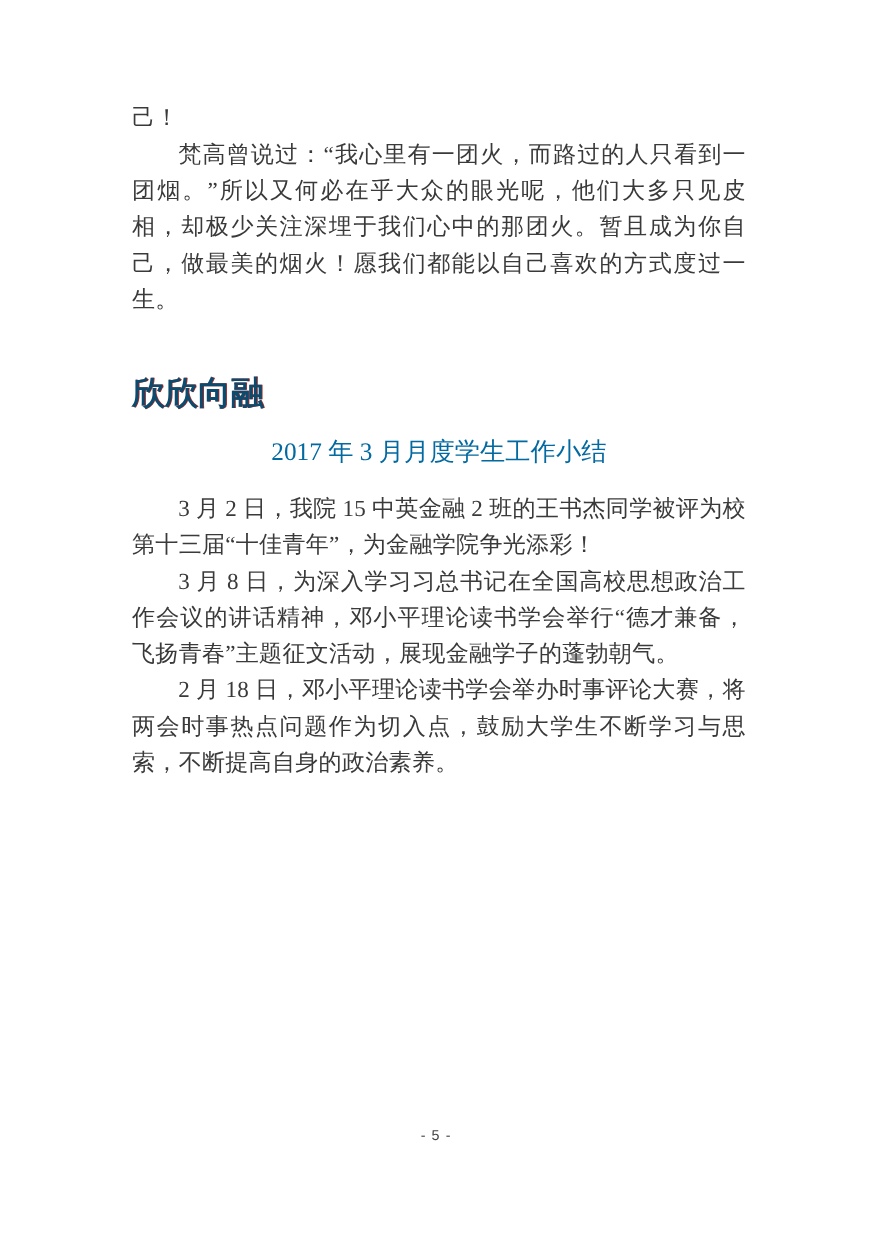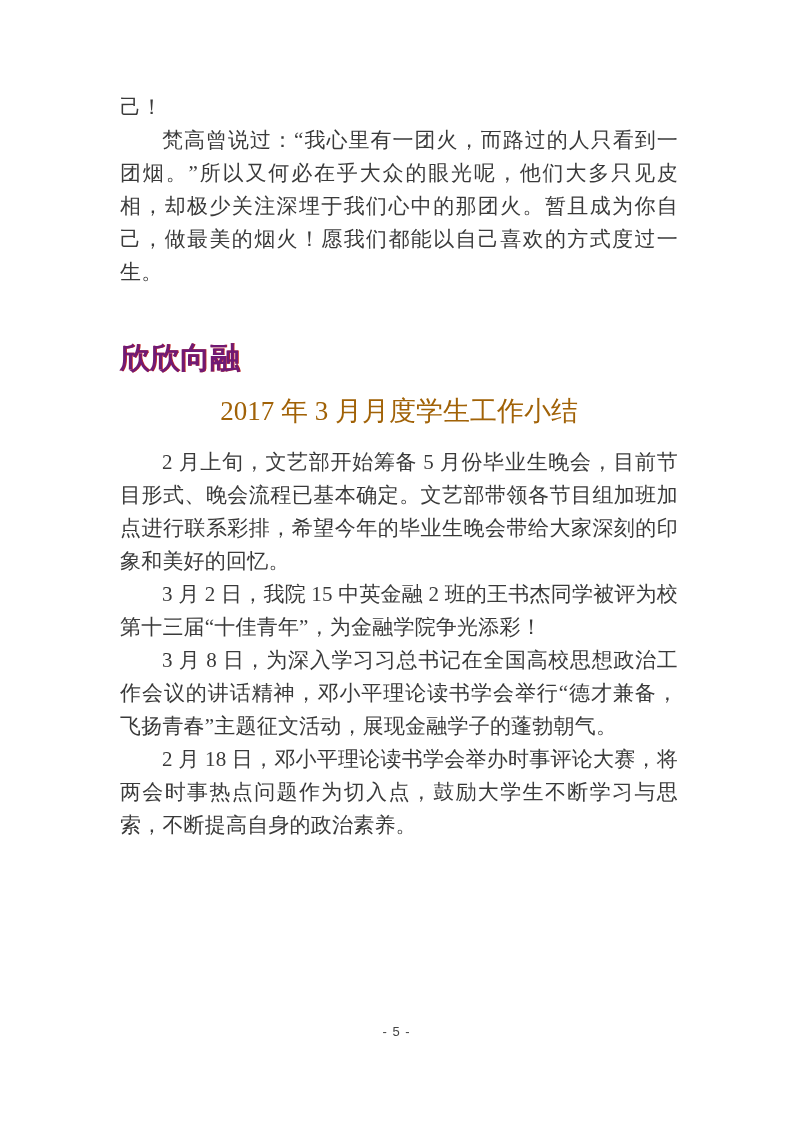--- a/index.html
+++ b/index.html
@@ -27,33 +27,33 @@
     text-align: justify;
     text-justify: inter-ideograph;
     letter-spacing: 0.2px;
   }
   .indent { text-indent: 2em; }
   .logo {
     margin-top: 49px;
     font-size: 30px;
     line-height: 40px;
     font-weight: bold;
-    color: #701a75;
+    color: #0c4a6e;
     letter-spacing: 0px;
     text-shadow: 0.7px 0 0 #c4271d;
     font-family: "Liberation Sans", "DejaVu Sans", sans-serif;
     transform-origin: left center;
   }
   .title {
     margin-top: 16px;
-    font-size: 27px;
+    font-size: 23px;
     line-height: 34px;
     font-weight: 400;
     text-align: center;
-    color: #a16207;
+    color: #0369a1;
     white-space: nowrap;
   }
   .report-body { margin-top: 18px; }
   .page-number {
     position: absolute;
     top: 1023px;
     left: 0;
     width: 100%;
     text-align: center;
     font-size: 13px;
@@ -71,21 +71,20 @@
 
     <p class="body-text">己！</p>
 
     <p class="body-text indent">梵高曾说过：“我心里有一团火，而路过的人只看到一团烟。”所以又何必在乎大众的眼光呢，他们大多只见皮相，却极少关注深埋于我们心中的那团火。暂且成为你自己，做最美的烟火！愿我们都能以自己喜欢的方式度过一生。</p>
 
     <div class="logo">欣欣向融</div>
 
     <h1 class="title">2017 年 3 月月度学生工作小结</h1>
 
     <div class="report-body">
-      <p class="body-text indent">2 月上旬，文艺部开始筹备 5 月份毕业生晚会，目前节目形式、晚会流程已基本确定。文艺部带领各节目组加班加点进行联系彩排，希望今年的毕业生晚会带给大家深刻的印象和美好的回忆。</p>
       <p class="body-text indent">3 月 2 日，我院 15 中英金融 2 班的王书杰同学被评为校第十三届“十佳青年”，为金融学院争光添彩！</p>
       <p class="body-text indent">3 月 8 日，为深入学习习总书记在全国高校思想政治工作会议的讲话精神，邓小平理论读书学会举行“德才兼备，飞扬青春”主题征文活动，展现金融学子的蓬勃朝气。</p>
       <p class="body-text indent">2 月 18 日，邓小平理论读书学会举办时事评论大赛，将两会时事热点问题作为切入点，鼓励大学生不断学习与思索，不断提高自身的政治素养。</p>
     </div>
 
   </div>
 
   <div class="page-number">- 5 -</div>
 </div>
 

